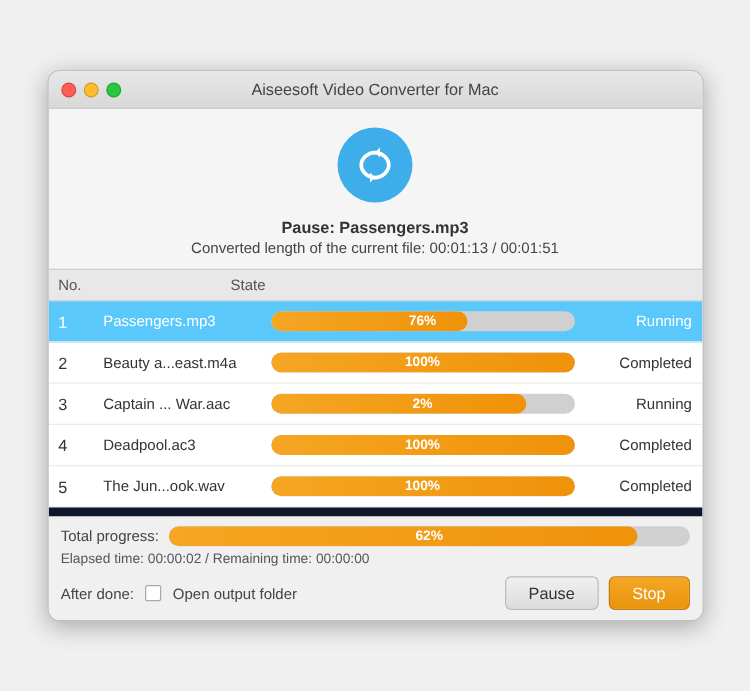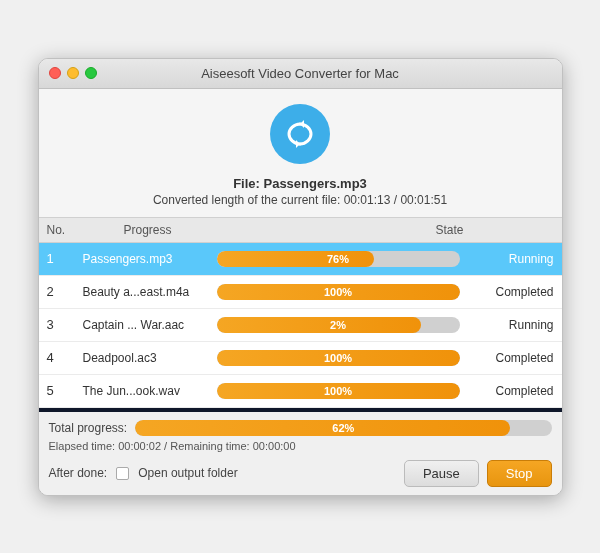--- a/index.html
+++ b/index.html
@@ -149,21 +149,21 @@
     .row-state {
       font-size: 12px;
       color: #333;
       text-align: right;
     }
     .table-row.selected .row-state {
       color: #fff;
     }
     .bottom-section {
       background: #f0f0f0;
-      border-top: 4px solid #0f172a;
+      border-top: 7px solid #0f172a;
       padding: 8px 10px;
     }
     .total-progress-row {
       display: flex;
       align-items: center;
       gap: 8px;
       margin-bottom: 4px;
     }
     .total-label {
       font-size: 12px;
@@ -262,26 +262,25 @@
     <div class="icon-circle">
       <svg width="36" height="36" viewBox="0 0 36 36" fill="none">
         <path d="M18 8 C12 8 7 13 7 18 C7 23 12 28 18 28" stroke="white" stroke-width="3" stroke-linecap="round" fill="none"></path>
         <path d="M22 4 L18 8 L22 12" fill="white"></path>
         <path d="M18 28 C24 28 29 23 29 18 C29 13 24 8 18 8" stroke="white" stroke-width="3" stroke-linecap="round" fill="none"></path>
         <path d="M14 32 L18 28 L14 24" fill="white"></path>
       </svg>
     </div>
   </div>
 
-  <div class="file-info">File: Passengers.mp3</div>
+  <div class="file-info">Pause: Passengers.mp3</div>
   <div class="file-duration">Converted length of the current file: 00:01:13 / 00:01:51</div>
 
   <div class="table-header">
     <span>No.</span>
-    <span class="col-progress">Progress</span>
     <span class="col-state">State</span>
   </div>
 
   <div class="table-body" id="table-body">
   <div class="table-row selected">
     <span class="row-no">1</span>
     <span class="row-name">Passengers.mp3</span>
     <div>
           <div class="progress-bar-wrap" style="background:#d0d0d0;">
       <div style="position:absolute;left:0;top:0;height:100%;width:65%;background:linear-gradient(to right, #f5a623, #f0920a);border-radius:8px;"></div>

